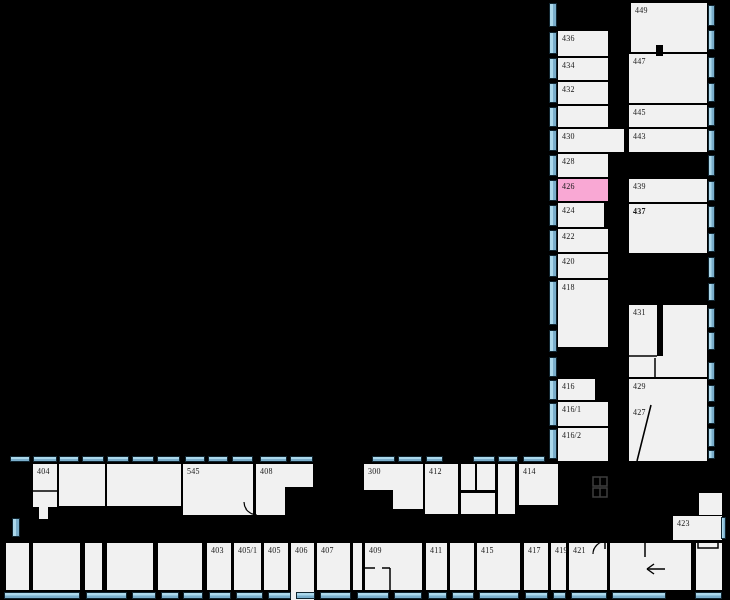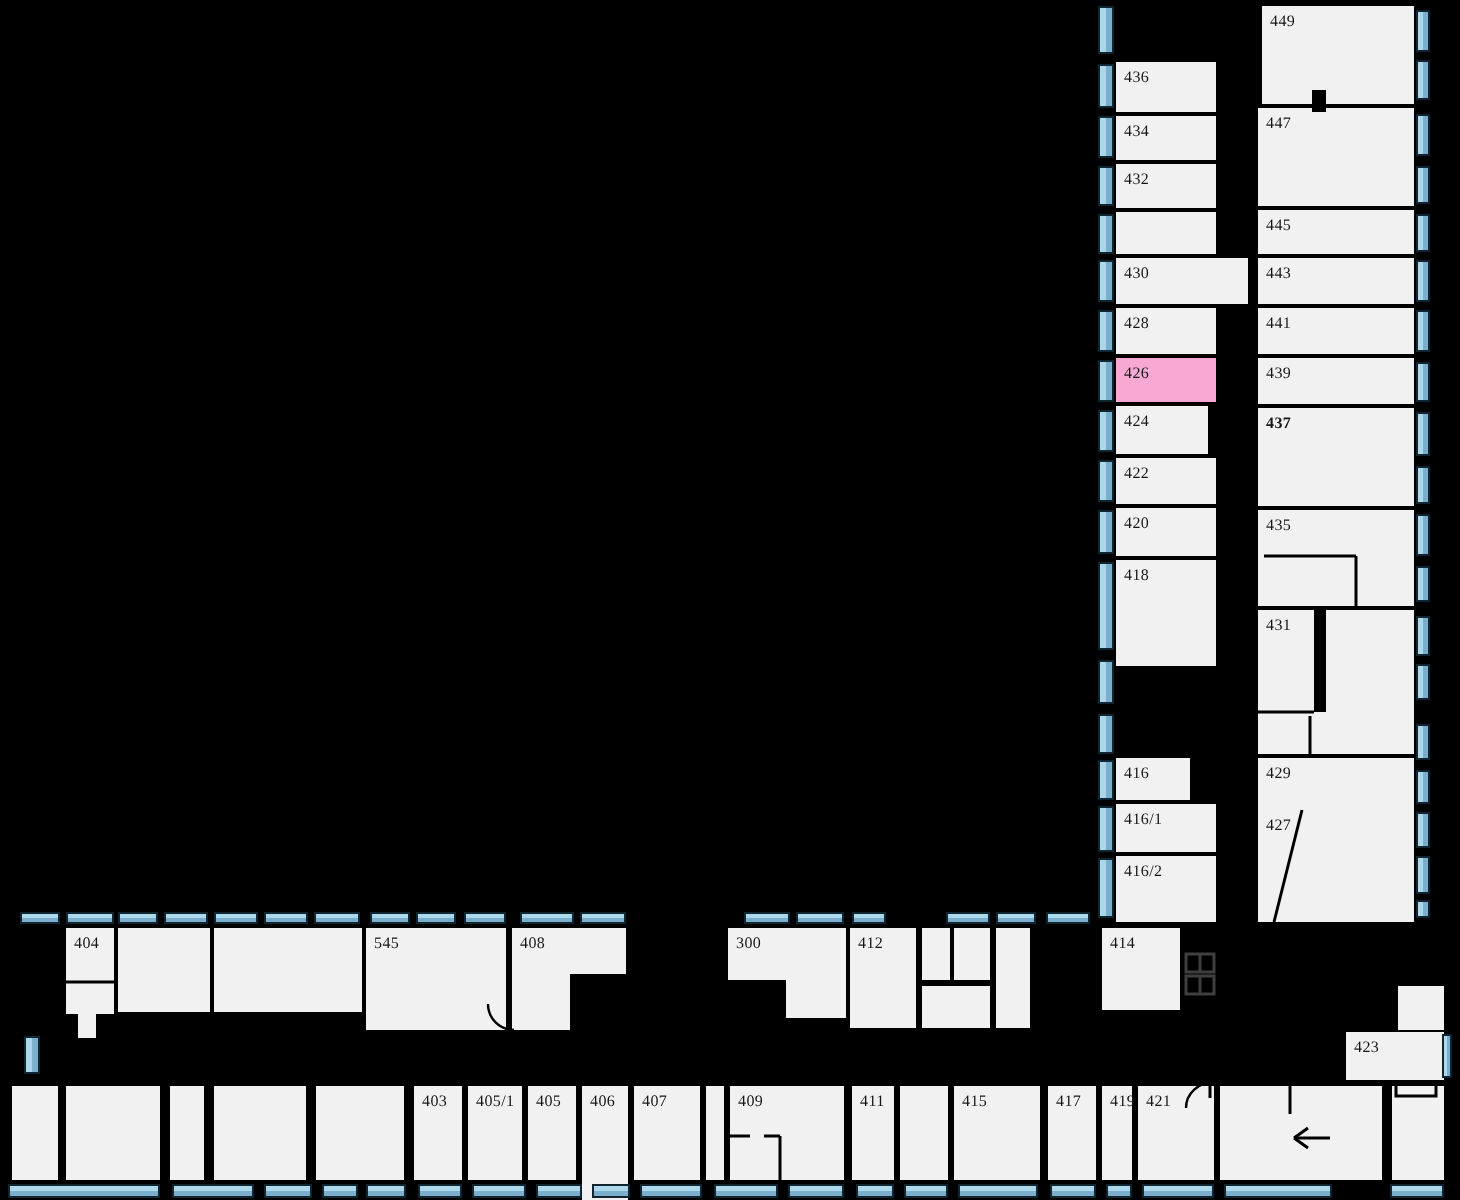--- a/index.html
+++ b/index.html
@@ -42,21 +42,21 @@
     </div>
     <div class="room" style="left: 558px; top: 203px; width: 46px; height: 24px; background: rgb(241, 241, 241);">
       <span class="room-label" style="color: rgb(22, 22, 22);">424</span>
     </div>
     <div class="room" style="left: 558px; top: 229px; width: 50px; height: 23px; background: rgb(241, 241, 241);">
       <span class="room-label" style="color: rgb(22, 22, 22);">422</span>
     </div>
     <div class="room" style="left: 558px; top: 254px; width: 50px; height: 24px; background: rgb(241, 241, 241);">
       <span class="room-label" style="color: rgb(22, 22, 22);">420</span>
     </div>
-    <div class="room" style="left: 558px; top: 280px; width: 50px; height: 53px; background: rgb(241, 241, 241);">
+    <div class="room" style="left: 558px; top: 280px; width: 50px; height: 67px; background: rgb(241, 241, 241);">
       <span class="room-label" style="color: rgb(22, 22, 22);">418</span>
     </div>
     <div class="room" style="left: 558px; top: 379px; width: 37px; height: 21px; background: rgb(241, 241, 241);">
       <span class="room-label" style="color: rgb(22, 22, 22);">416</span>
     </div>
     <div class="room" style="left: 558px; top: 402px; width: 50px; height: 24px; background: rgb(241, 241, 241);">
       <span class="room-label" style="color: rgb(22, 22, 22);">416/1</span>
     </div>
     <div class="room" style="left: 558px; top: 428px; width: 50px; height: 33px; background: rgb(241, 241, 241);">
       <span class="room-label" style="color: rgb(22, 22, 22);">416/2</span>
@@ -66,31 +66,25 @@
     </div>
     <div class="room" style="left: 629px; top: 54px; width: 78px; height: 49px; background: rgb(241, 241, 241);">
       <span class="room-label" style="color: rgb(22, 22, 22);">447</span>
     </div>
     <div class="room" style="left: 629px; top: 105px; width: 78px; height: 22px; background: rgb(241, 241, 241);">
       <span class="room-label" style="color: rgb(22, 22, 22);">445</span>
     </div>
     <div class="room" style="left: 629px; top: 129px; width: 78px; height: 23px; background: rgb(241, 241, 241);">
       <span class="room-label" style="color: rgb(22, 22, 22);">443</span>
     </div>
-    <div class="room" style="left: 629px; top: 154px; width: 78px; height: 23px; background: rgb(241, 241, 241);">
-      <span class="room-label" style="color: rgb(22, 22, 22);">441</span>
-    </div>
     <div class="room" style="left: 629px; top: 179px; width: 78px; height: 23px; background: rgb(241, 241, 241);">
       <span class="room-label" style="color: rgb(22, 22, 22);">439</span>
     </div>
     <div class="room" style="left: 629px; top: 204px; width: 78px; height: 49px; background: rgb(241, 241, 241);">
       <span class="room-label" style="color: rgb(22, 22, 22); font-weight: bold;">437</span>
-    </div>
-    <div class="room" style="left: 629px; top: 255px; width: 78px; height: 48px; background: rgb(241, 241, 241);">
-      <span class="room-label" style="color: rgb(22, 22, 22);">435</span>
     </div>
     <div class="room" style="left: 629px; top: 305px; width: 78px; height: 72px; background: rgb(241, 241, 241);">
       <span class="room-label" style="color: rgb(22, 22, 22);">431</span>
     </div>
     <div class="room" style="left: 629px; top: 379px; width: 78px; height: 40px; background: rgb(241, 241, 241);">
       <span class="room-label" style="color: rgb(22, 22, 22);">429</span>
     </div>
     <div class="room" style="left: 629px; top: 405px; width: 78px; height: 56px; background: rgb(241, 241, 241);">
       <span class="room-label" style="color: rgb(22, 22, 22);">427</span>
     </div>
@@ -111,21 +105,21 @@
       <span class="room-label" style="color: rgb(22, 22, 22);">300</span>
     </div>
     <div class="room" style="left: 393px; top: 490px; width: 30px; height: 19px; background: rgb(241, 241, 241);"></div>
     <div class="room" style="left: 425px; top: 464px; width: 33px; height: 50px; background: rgb(241, 241, 241);">
       <span class="room-label" style="color: rgb(22, 22, 22);">412</span>
     </div>
     <div class="room" style="left: 461px; top: 464px; width: 14px; height: 26px; background: rgb(241, 241, 241);"></div>
     <div class="room" style="left: 477px; top: 464px; width: 18px; height: 26px; background: rgb(241, 241, 241);"></div>
     <div class="room" style="left: 461px; top: 493px; width: 34px; height: 21px; background: rgb(241, 241, 241);"></div>
     <div class="room" style="left: 498px; top: 464px; width: 17px; height: 50px; background: rgb(241, 241, 241);"></div>
-    <div class="room" style="left: 519px; top: 464px; width: 39px; height: 41px; background: rgb(241, 241, 241); margin-left: 32px;">
+    <div class="room" style="left: 519px; top: 464px; width: 39px; height: 41px; background: rgb(241, 241, 241);">
       <span class="room-label" style="color: rgb(22, 22, 22);">414</span>
     </div>
     <div class="room" style="left: 6px; top: 543px; width: 23px; height: 47px; background: rgb(241, 241, 241);"></div>
     <div class="room" style="left: 33px; top: 543px; width: 47px; height: 47px; background: rgb(241, 241, 241);"></div>
     <div class="room" style="left: 85px; top: 543px; width: 17px; height: 47px; background: rgb(241, 241, 241);"></div>
     <div class="room" style="left: 107px; top: 543px; width: 46px; height: 47px; background: rgb(241, 241, 241);"></div>
     <div class="room" style="left: 158px; top: 543px; width: 44px; height: 47px; background: rgb(241, 241, 241);"></div>
     <div class="room" style="left: 207px; top: 543px; width: 24px; height: 47px; background: rgb(241, 241, 241);">
       <span class="room-label" style="color: rgb(22, 22, 22);">403</span>
     </div>

